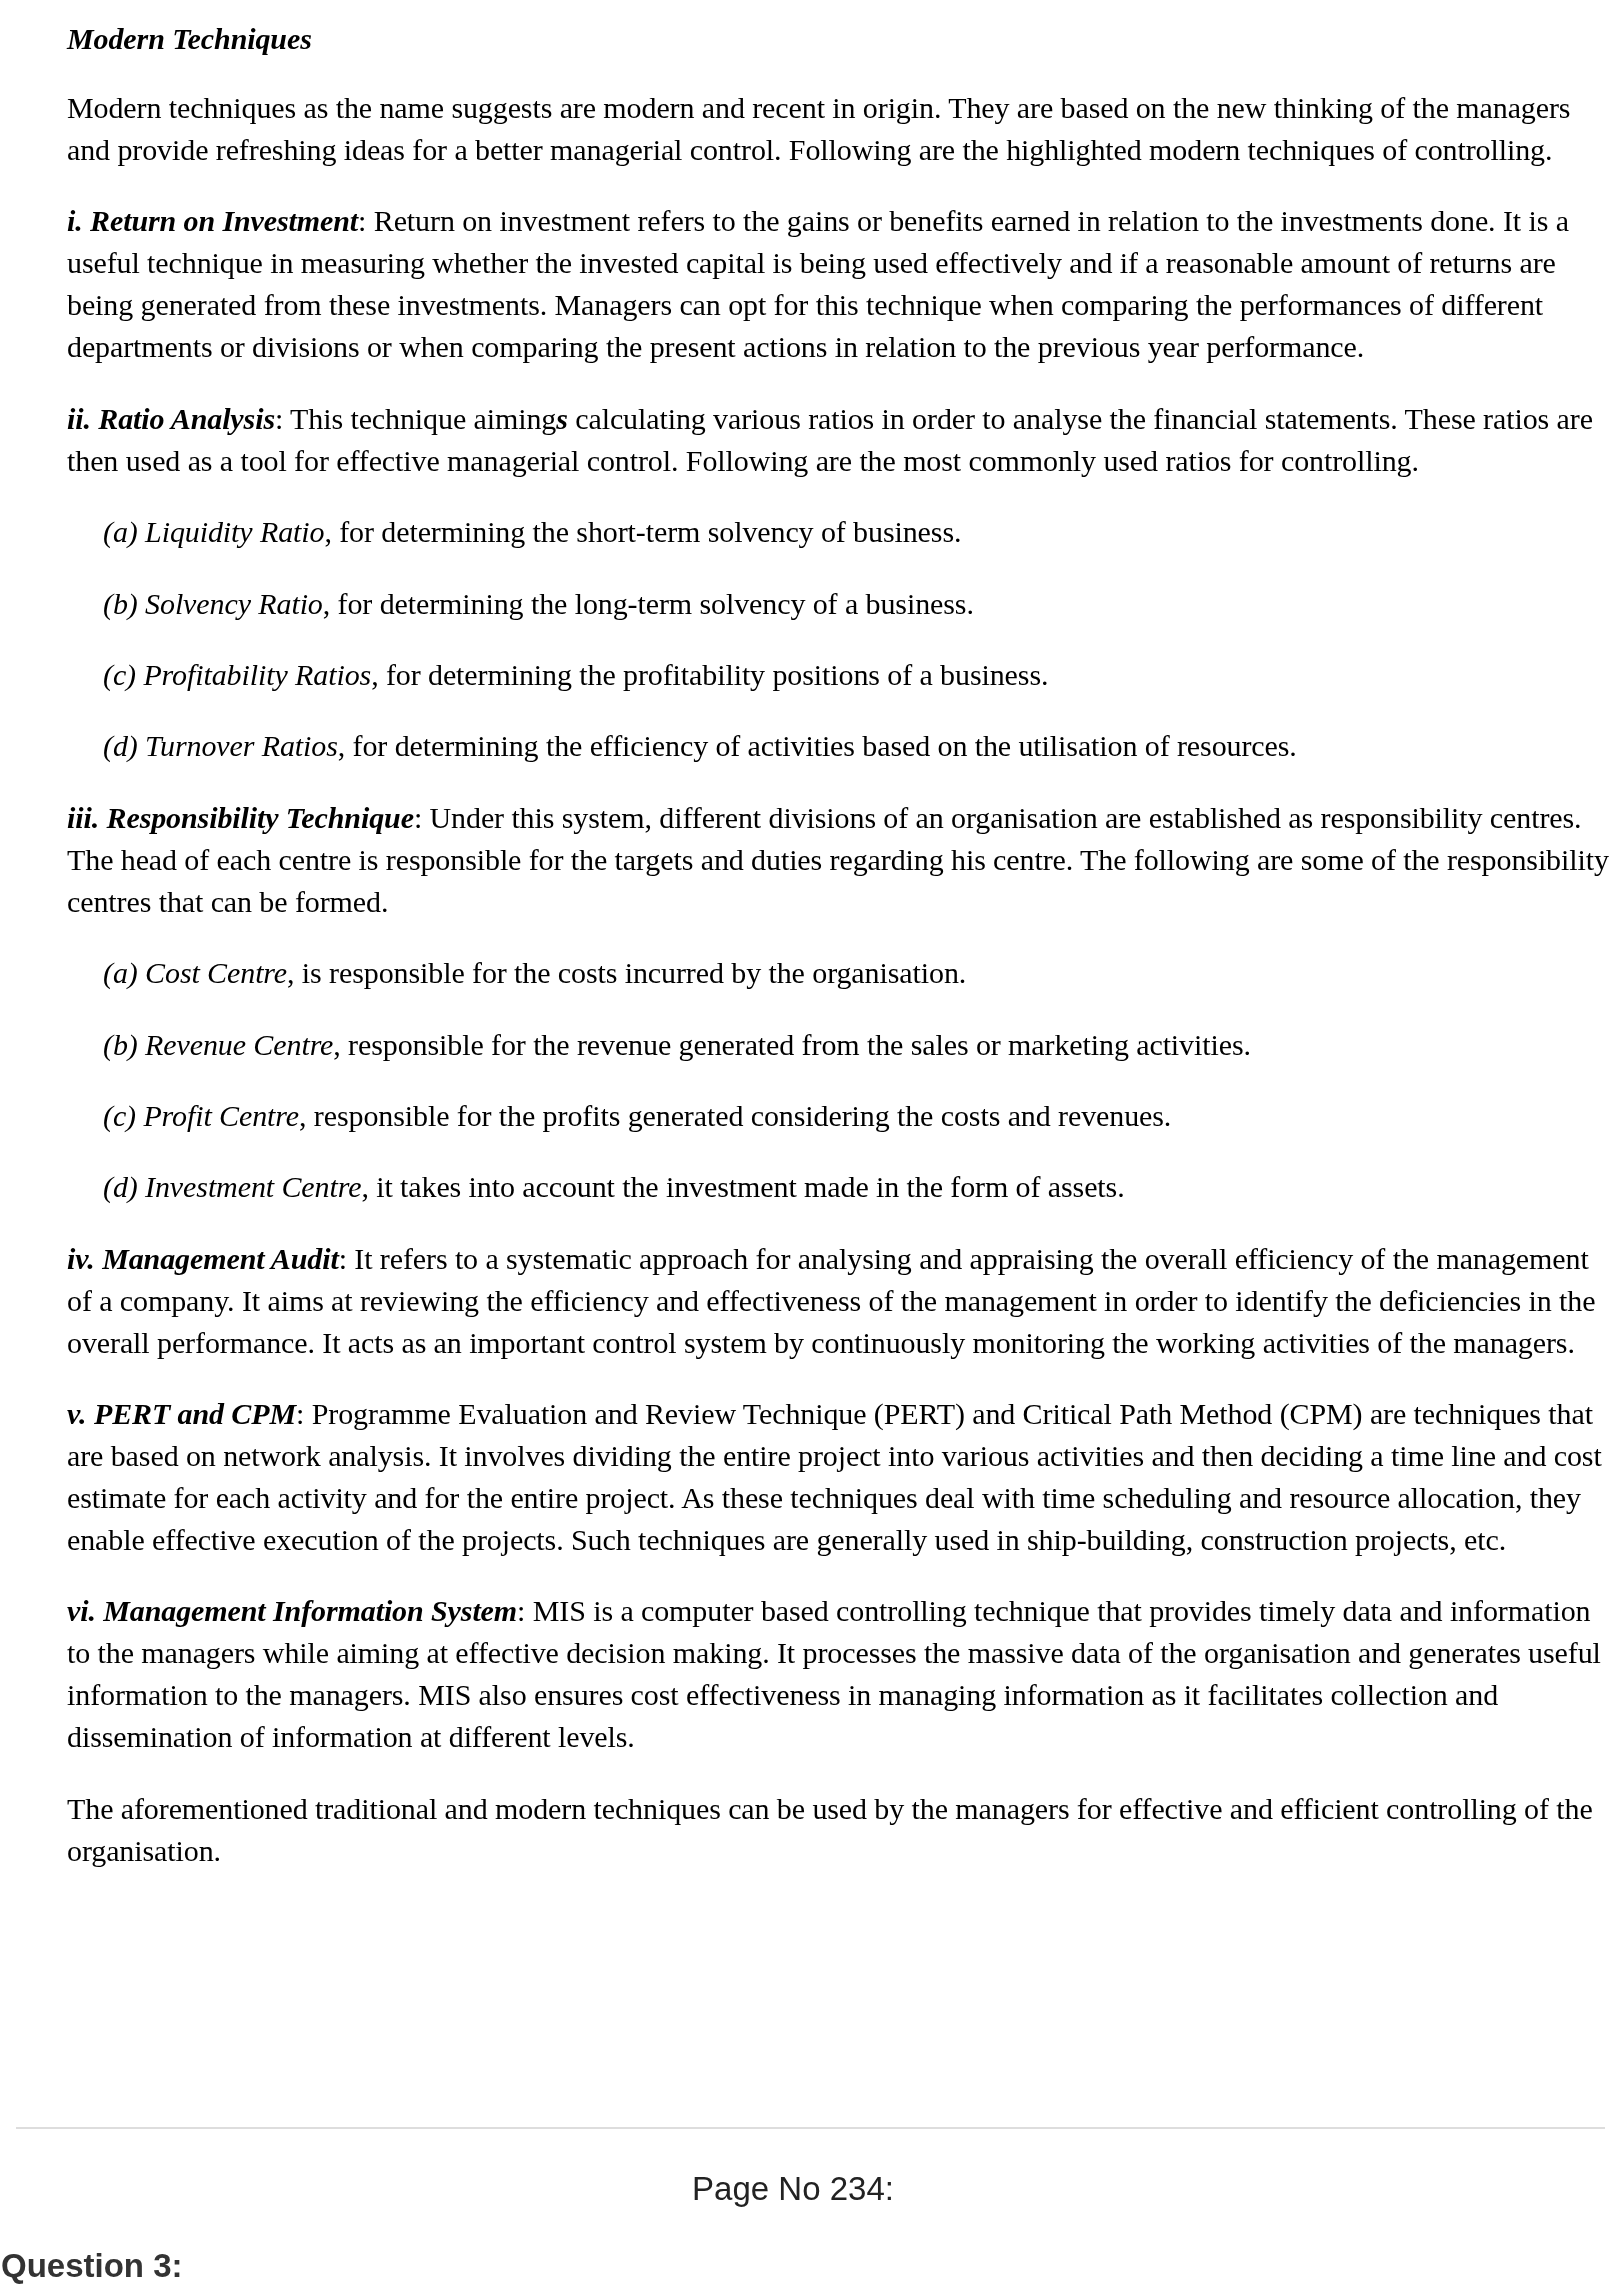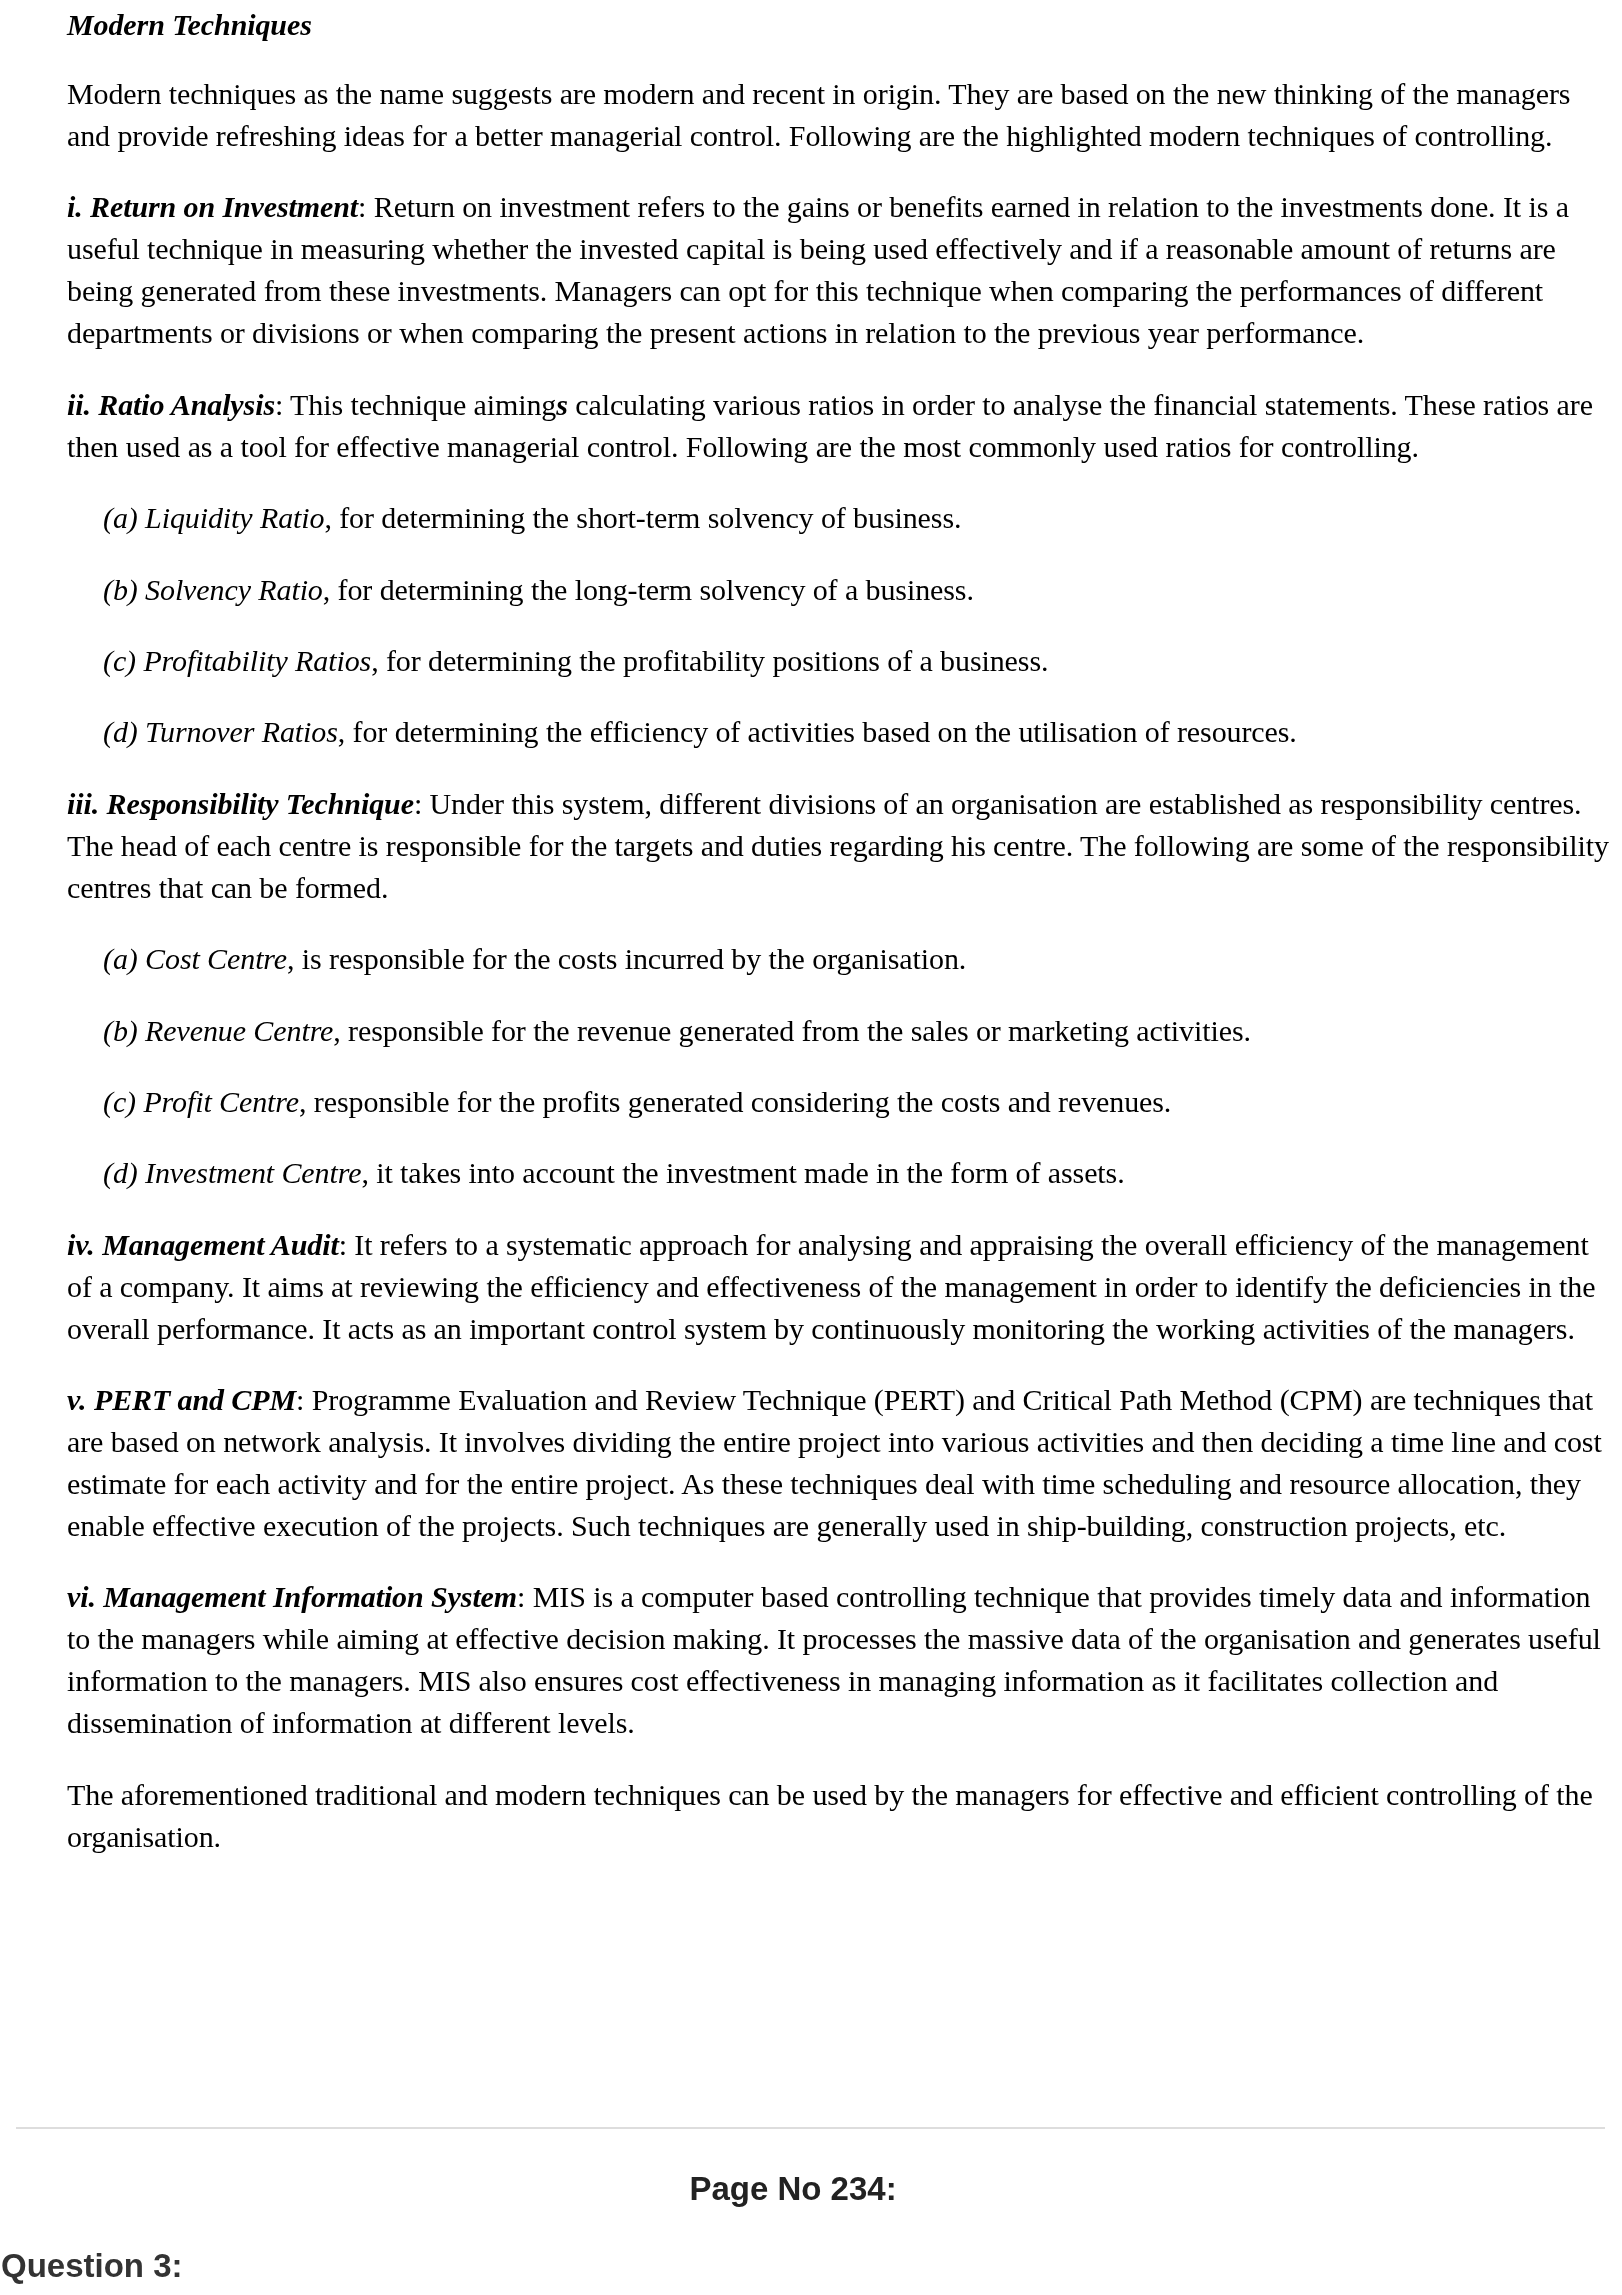--- a/index.html
+++ b/index.html
@@ -19,21 +19,21 @@
     left: 67px;
     top: 0;
     width: 1544px;
     font-family: "Liberation Serif", "DejaVu Serif", serif;
     font-size: 30px;
     line-height: 42px;
     letter-spacing: -0.1px;
   }
   .title {
     margin: 0;
-    padding-top: 5px;
+    padding-top: 19px;
     font-weight: bold;
     font-style: italic;
     font-size: 30px;
     line-height: 39px;
   }
   p {
     margin: 0;
   }
   .para-intro { margin-top: 29px; }
   .section { margin-top: 29.4px; }
@@ -58,21 +58,21 @@
     height: 2px;
     background: #dddddd;
   }
   .page-number {
     position: absolute;
     left: 0;
     top: 2170px;
     width: 1586px;
     text-align: center;
     font-family: "Liberation Sans", "DejaVu Sans", sans-serif;
-    font-weight: bold;
+    font-weight: normal;
     font-size: 33px;
     line-height: 38px;
     color: #222222;
   }
   .question {
     position: absolute;
     left: 1px;
     top: 2247px;
     font-family: "Liberation Sans", "DejaVu Sans", sans-serif;
     font-weight: bold;

